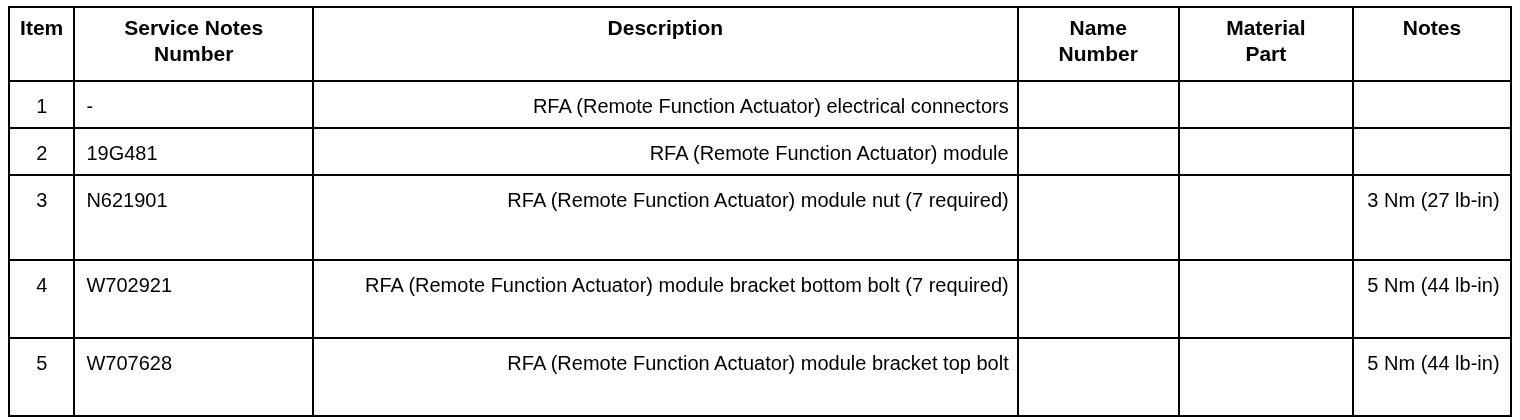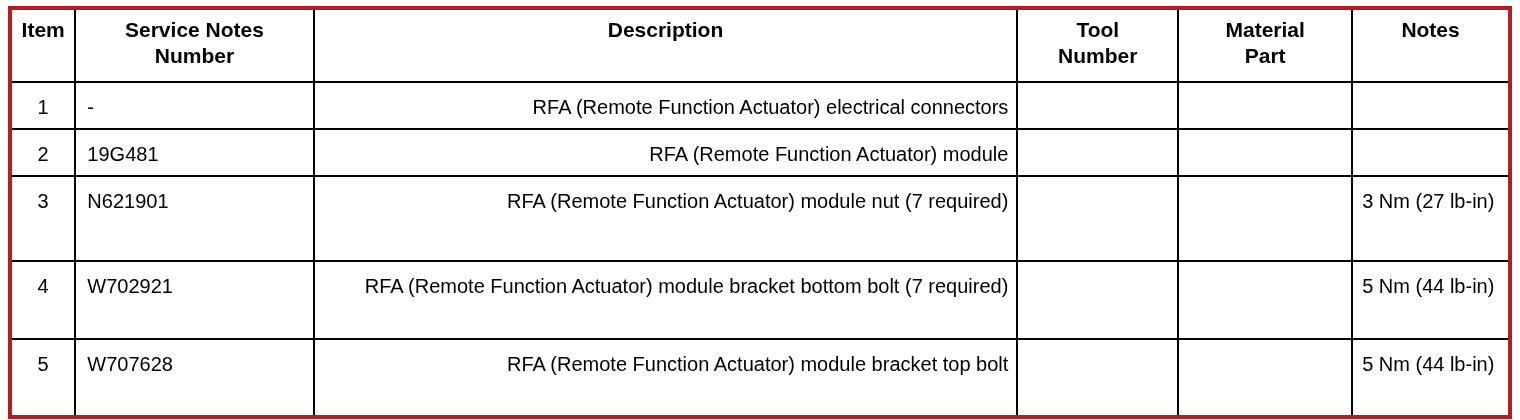--- a/index.html
+++ b/index.html
@@ -19,21 +19,21 @@
     width: 1520px;
     height: 420px;
     box-sizing: border-box;
     padding: 6px 8px 2px 8px;
   }
 
   table.parts-table {
     width: 1504px;
     border-collapse: collapse;
     table-layout: fixed;
-    border: 4px solid #b91c1c;
+    border: 2px solid #b91c1c;
   }
 
   table.parts-table td,
   table.parts-table th {
     border: 2px solid #000000;
     padding: 0;
     vertical-align: top;
     background: #ffffff;
   }
 
@@ -81,21 +81,21 @@
     font-size: 20px;
     text-align: right;
     padding: 11px 8px 0 13px;
     line-height: 1.32;
   }
   .cell-blank {
     padding: 0;
   }
   .cell-notes {
     font-size: 20px;
-    text-align: left;
+    text-align: center;
     padding: 11px 6px 0 9px;
     line-height: 1.32;
   }
 </style>
 </head>
 <body>
 
 <div class="table-wrap">
   <table class="parts-table">
     <colgroup>
@@ -115,21 +115,21 @@
           <div class="hcell">
             <div>Service Notes</div>
             <div>Number</div>
           </div>
         </th>
         <th>
           <div class="hcell">Description</div>
         </th>
         <th>
           <div class="hcell">
-            <div>Tool</div>
+            <div>Name</div>
             <div>Number</div>
           </div>
         </th>
         <th>
           <div class="hcell">
             <div>Material</div>
             <div>Part</div>
           </div>
         </th>
         <th>

